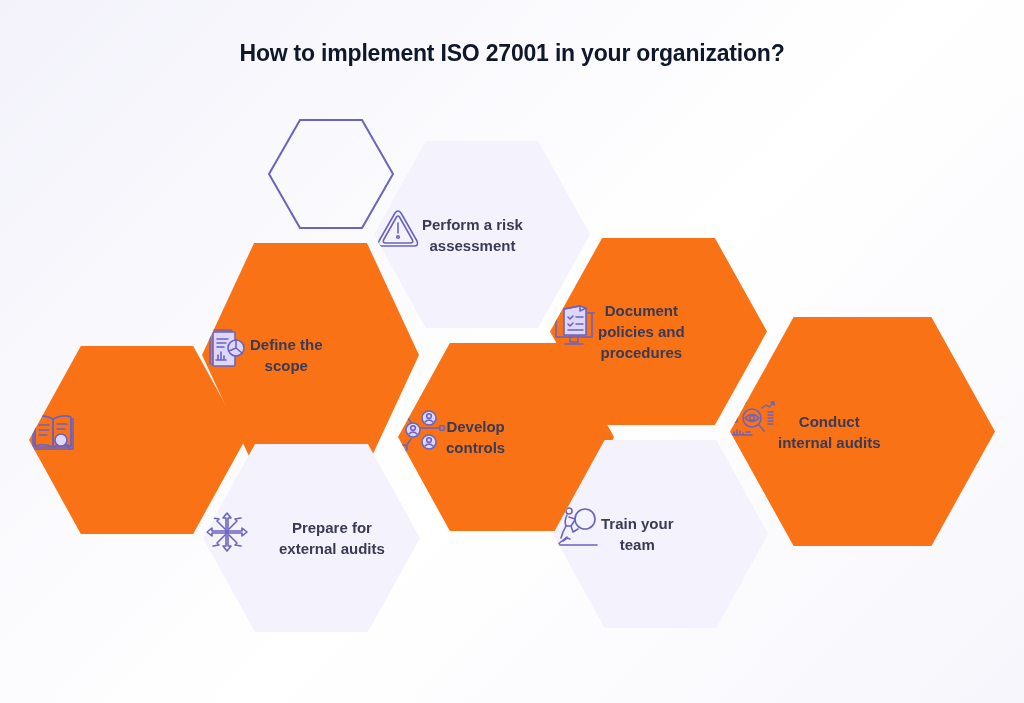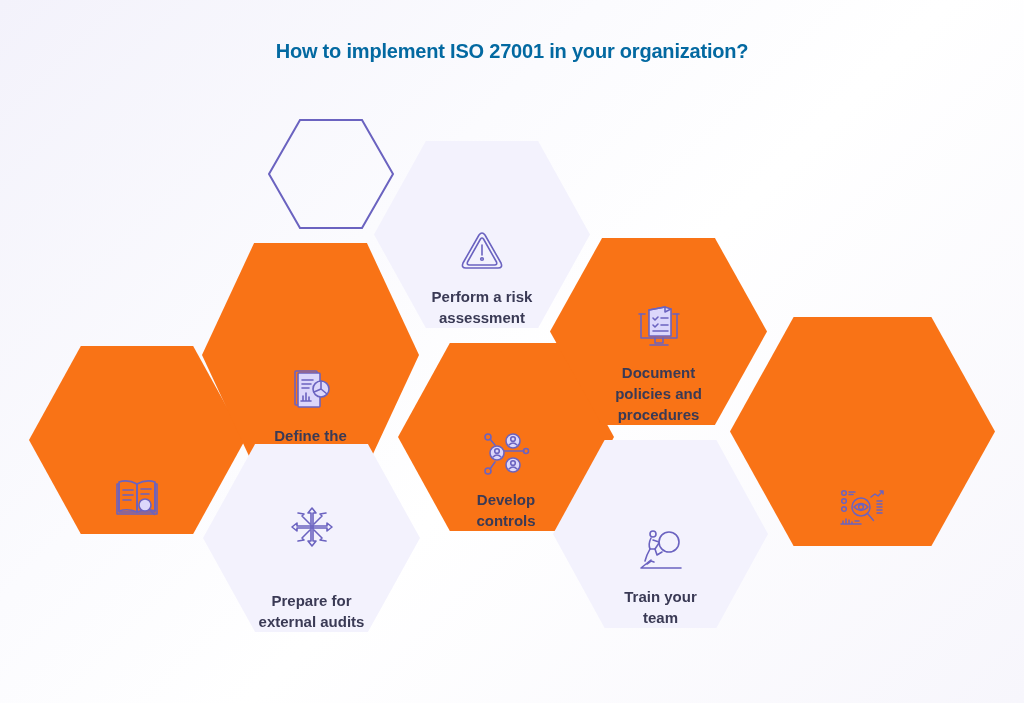--- a/index.html
+++ b/index.html
@@ -3,26 +3,26 @@
 <meta charset="utf-8">
 <style>
   html, body { margin: 0; padding: 0; }
   body {
     width: 1024px; height: 703px; overflow: hidden; position: relative;
     background: linear-gradient(135deg, #f3f2fb 0%, #fbfbfe 35%, #ffffff 55%, #f7f6fc 100%);
     font-family: "Liberation Sans", "DejaVu Sans", sans-serif;
   }
   .title {
     position: absolute; left: 0; top: 40px; width: 1024px; text-align: center;
-    font-size: 20px; font-weight: 700; color: #0369a1; letter-spacing: -0.2px;
+    font-size: 23px; font-weight: 700; color: #0f172a; letter-spacing: -0.2px;
   }
   .hex {
     position: absolute;
     clip-path: polygon(24% 0%, 76% 0%, 100% 50%, 76% 100%, 24% 100%, 0% 50%);
-    display: flex; flex-direction: column; align-items: center; justify-content: flex-end;
+    display: flex; flex-direction: row; align-items: center; justify-content: flex-start;
   }
   .hex.dark { background: #f97316; }
   .hex.light { background: #f3f2fd; }
   .hex .icon { width: 48px; height: 46px; margin-bottom: 12px; }
   .hex .icon svg { width: 100%; height: 100%; }
   .hex .label {
     font-size: 15px; line-height: 21px; color: #3a3a55; text-align: center; font-weight: 600;
     white-space: pre-line;
   }
   .outline-hex { position: absolute; left: 267px; top: 118px; width: 128px; height: 112px; }
@@ -152,13 +152,15 @@
       <circle cx="5" cy="21" r="2.3"></circle>
       <circle cx="22" cy="19" r="9"></circle>
       <path d="M15 19 q7 -7 14 0 q-7 7 -14 0z"></path>
       <circle cx="22" cy="19" r="2.4"></circle>
       <path d="M28.5 25.5 l6 7"></path>
       <path d="M32 9 l4 -3 l3 2 l5 -5 M41 3 h3 v3"></path>
       <path d="M38 13 h5 M38 16 h5 M38 19 h5 M38 22 h5 M38 25 h5"></path>
       <path d="M2 36 h20 M4 36 v-3 M7 36 v-5 M10 36 v-4 M13 36 v-2 M16 33 h4 M16 36 h4"></path>
     </svg>
   </div>
+  <div class="label">Conduct
+internal audits</div>
 </div>
 
 </body></html>

